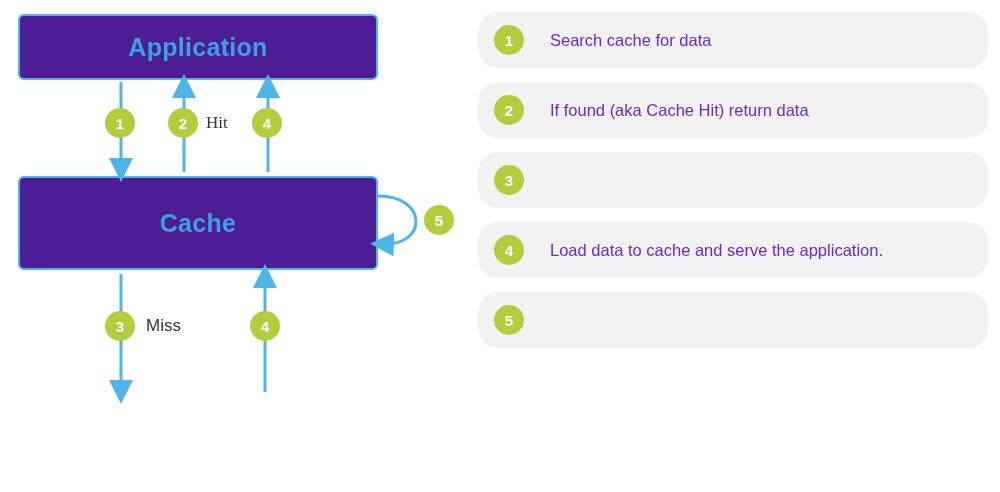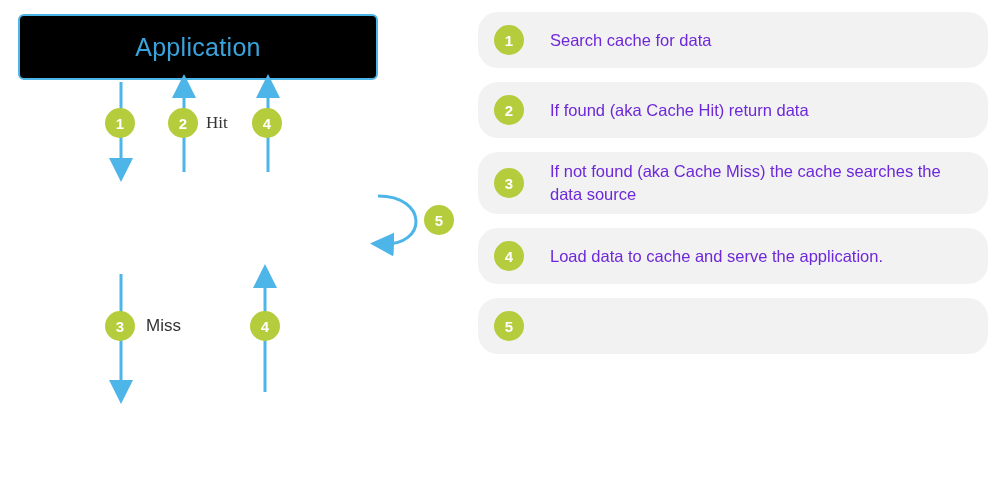--- a/index.html
+++ b/index.html
@@ -22,27 +22,27 @@
     top: 0;
     width: 460px;
     height: 492px;
   }
 
   .node-box {
     position: absolute;
     box-sizing: border-box;
     border: 2px solid #4db5e8;
     border-radius: 6px;
-    background: #000000;
+    background: #4c1d95;
     display: flex;
     align-items: center;
     justify-content: center;
     color: #3aa3dc;
     font-size: 25px;
-    font-weight: normal;
+    font-weight: bold;
     letter-spacing: 0.3px;
   }
 
   #app-box {
     left: 18px;
     top: 14px;
     width: 360px;
     height: 66px;
   }
 
@@ -182,20 +182,23 @@
 </style>
 </head>
 <body>
 
 <div id="diagram">
 
   <div class="node-box" id="app-box">
     <span>Application</span>
   </div>
 
+  <div class="node-box" id="cache-box">
+    <span>Cache</span>
+  </div>
 
 
   <svg id="arrows" viewBox="0 0 460 492" xmlns="http://www.w3.org/2000/svg">
     <defs>
       <marker id="arrowhead" markerWidth="8" markerHeight="8" refX="4" refY="4" orient="auto" markerUnits="strokeWidth">
         <path d="M0,0 L8,4 L0,8 z" fill="#4db5e8"></path>
       </marker>
     </defs>
 
     <line x1="121" y1="82" x2="121" y2="170" stroke="#4db5e8" stroke-width="3" marker-end="url(#arrowhead)"></line>
@@ -247,21 +250,20 @@
     <div class="legend-badge">
       <span>2</span>
     </div>
     <div class="legend-text">If found (aka Cache Hit) return data</div>
   </div>
 
   <div class="legend-row">
     <div class="legend-badge">
       <span>3</span>
     </div>
-    <div class="legend-text">If not found (aka Cache Miss) the cache searches the data source</div>
   </div>
 
   <div class="legend-row">
     <div class="legend-badge">
       <span>4</span>
     </div>
     <div class="legend-text">Load data to cache and serve the application.</div>
   </div>
 
   <div class="legend-row">

